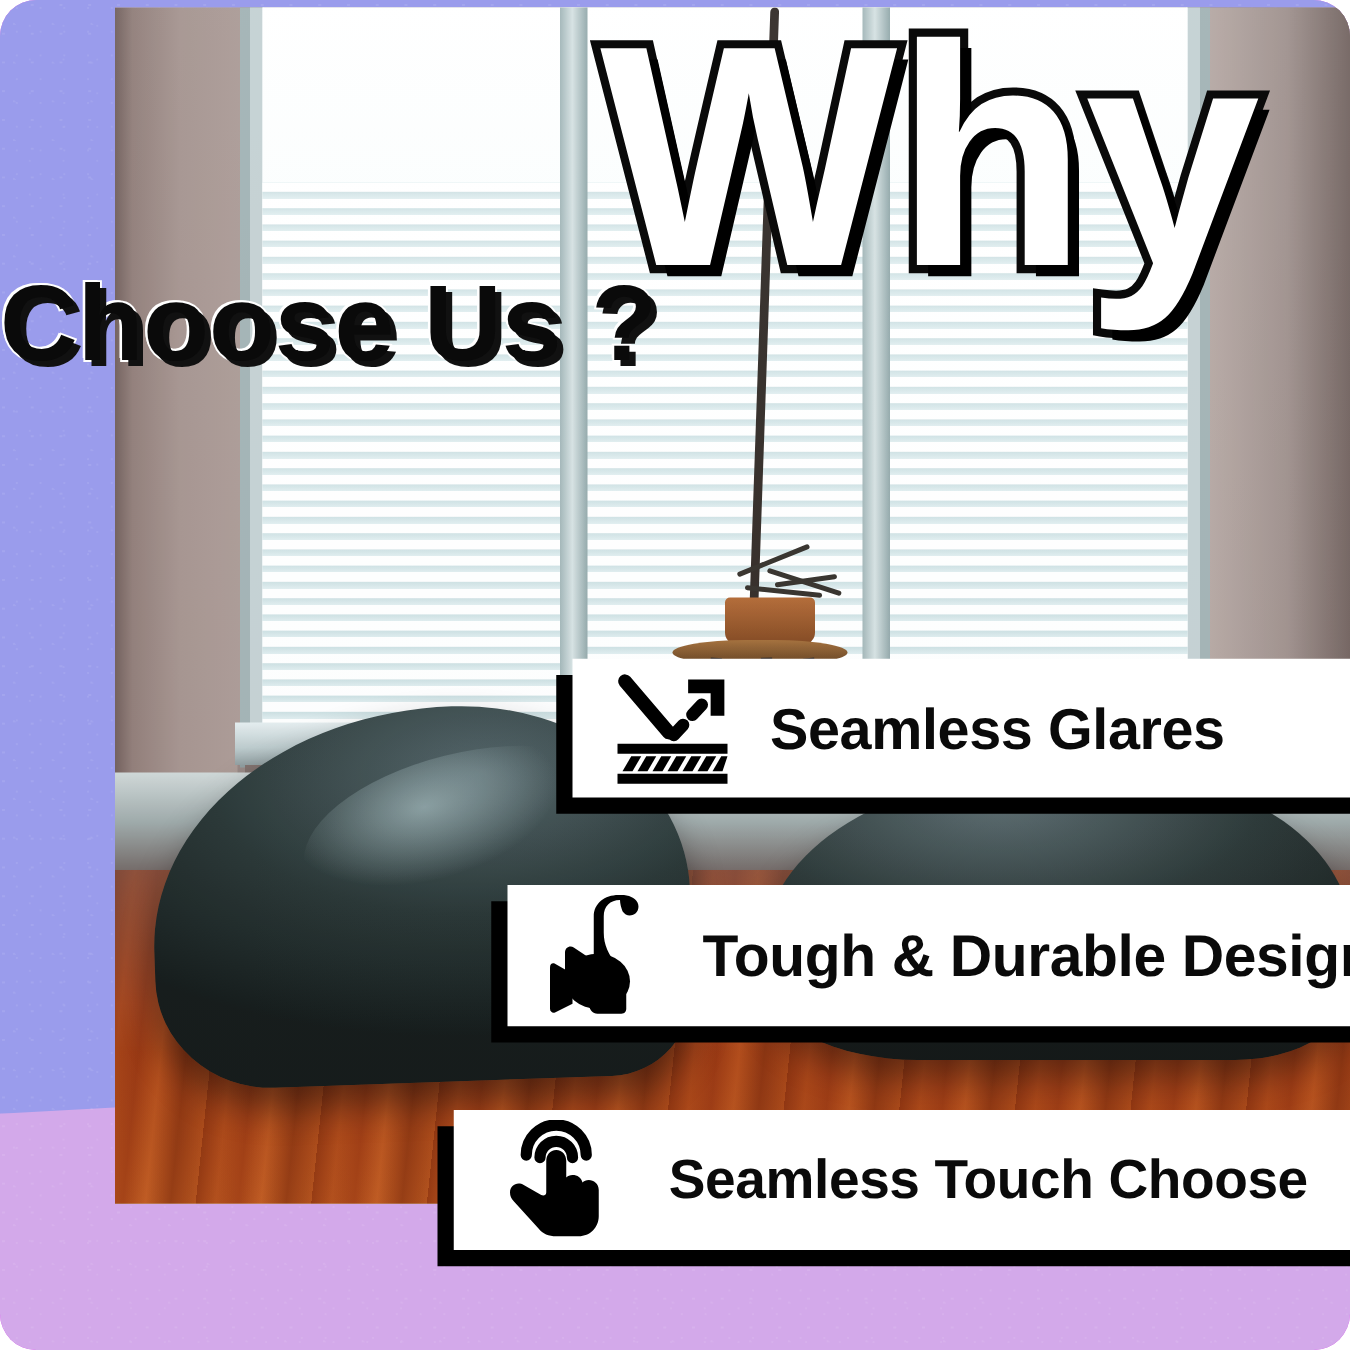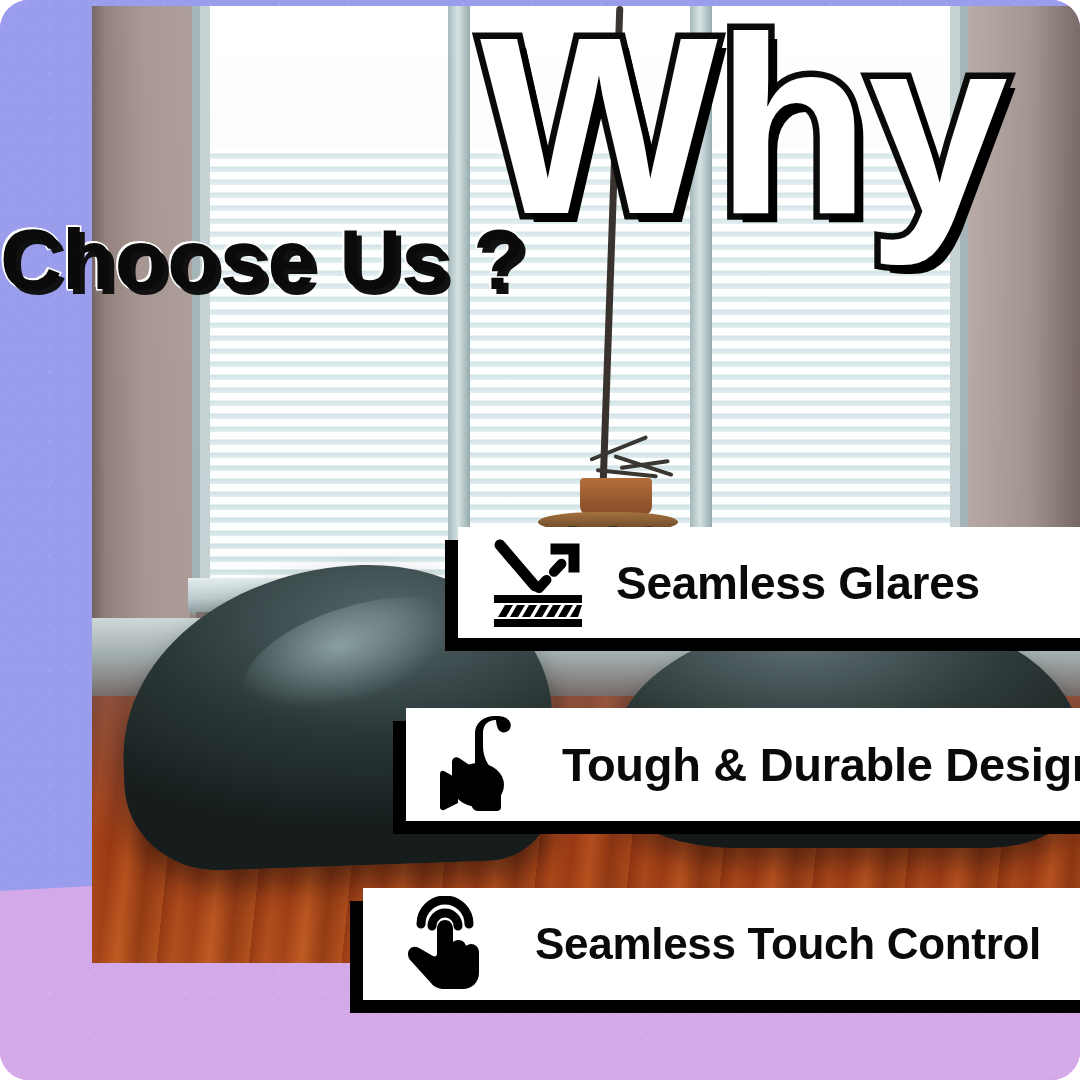--- a/index.html
+++ b/index.html
@@ -442,16 +442,16 @@
           C71,93 78,86 78,77
           L78,56
           C78,51 74,48 70,48
           C68,48 66,49 65,50
           C64,46 61,44 57,44
           C55,44 53,45 52,46
           L52,33
           C52,28 49,24 44,24 Z"></path>
       </svg>
     </div>
-    <div class="card-label">Seamless Touch Control</div>
+    <div class="card-label">Seamless Touch Choose</div>
   </div>
 
 </div>
 
 </body></html>

